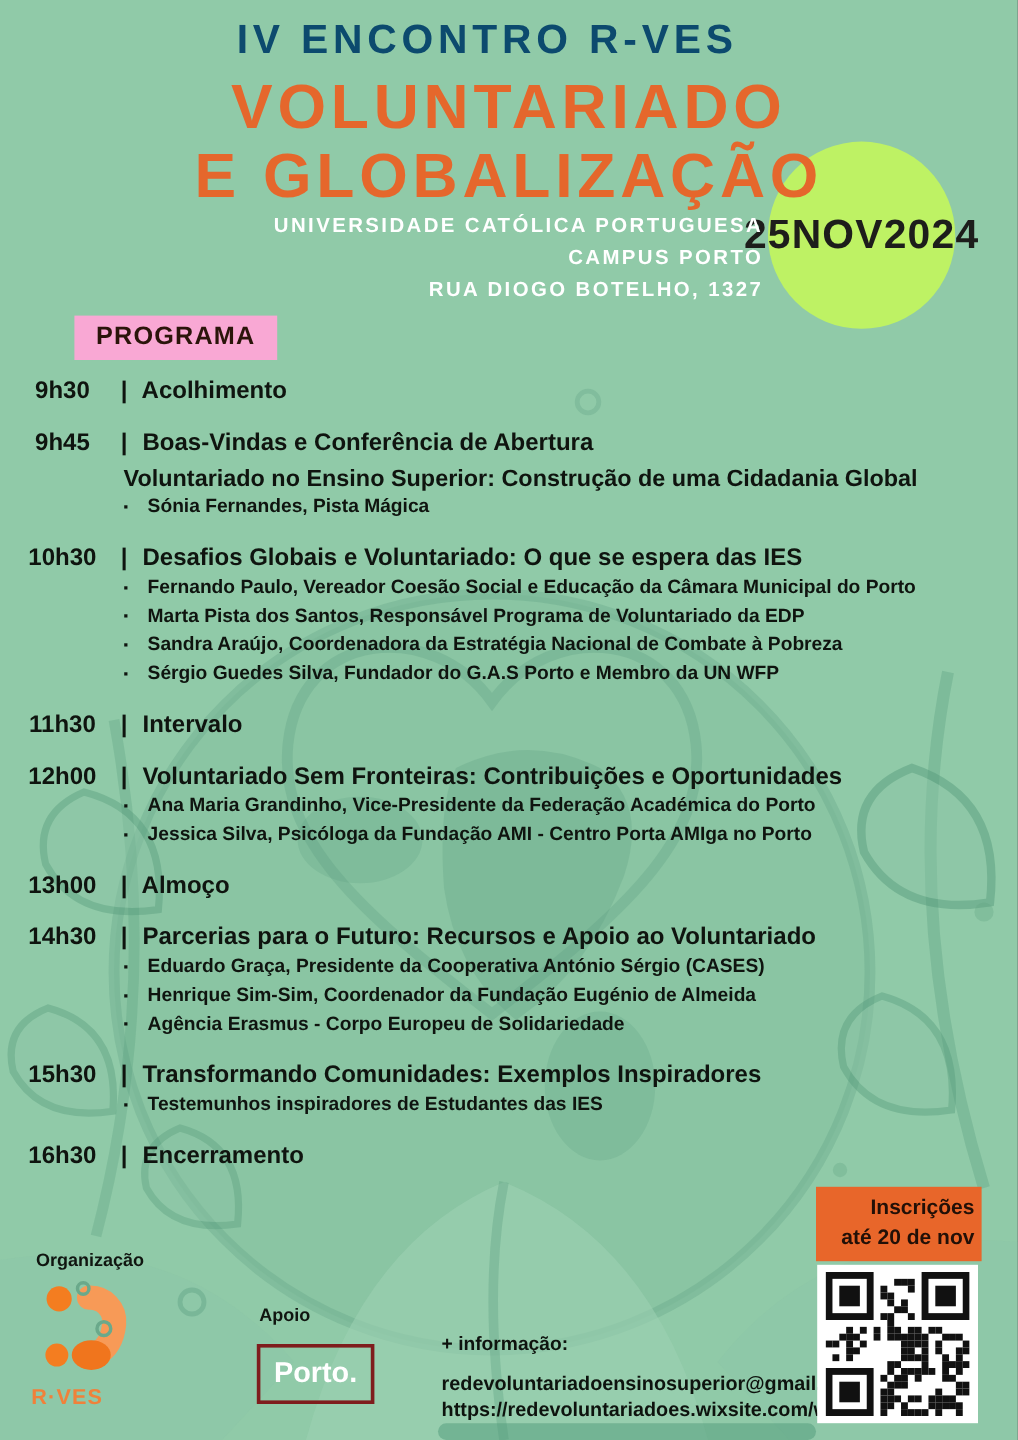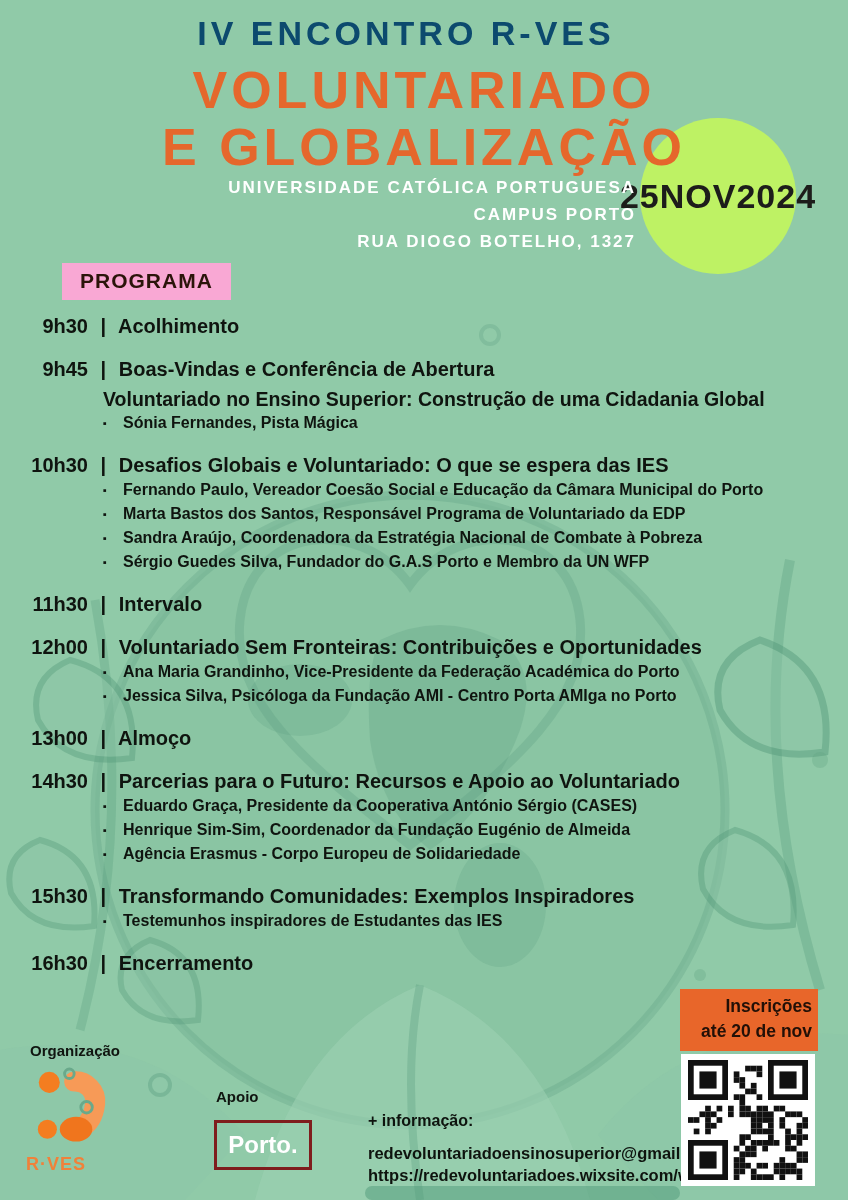--- a/index.html
+++ b/index.html
@@ -31,21 +31,21 @@
   }
   .program-box{
     position:absolute; left:62px; top:263px; z-index:3;
     background:#f9a8d4; color:#2b140a; padding:6px 18px 7px 18px;
     font-size:21px; font-weight:bold; letter-spacing:1px;
   }
   
   .schedule{position:absolute; left:16px; top:313px; right:8px; z-index:3; color:#0f140f;}
   .sched-item{margin-bottom:17px;}
   .time-row{font-size:20px; line-height:26px; font-weight:bold; white-space:nowrap;}
-  .time{display:inline-block; width:72px; text-align:right;}
+  .time{display:inline-block; width:72px; text-align:center;}
   .pipe{margin:0 7px;}
   .subtitle{margin-left:87px; margin-top:5px; font-size:19.5px; line-height:24px; font-weight:bold;}
   .speaker{margin-left:87px; font-size:16px; line-height:24px; font-weight:bold; white-space:nowrap;}
   .bullet{display:inline-block; width:12px; margin-right:8px; font-size:11px; vertical-align:1px;}
   
   .org-label{position:absolute; left:30px; top:1042px; z-index:3; font-size:15px; font-weight:bold; color:#101510;}
   .rves-logo{position:absolute; left:34px; top:1066px; z-index:3; width:86px; height:92px;}
   .rves-name{position:absolute; left:26px; top:1154px; z-index:3; font-size:18px; font-weight:bold; letter-spacing:1px; color:#f0813a;}
   .apoio-label{position:absolute; left:216px; top:1088px; z-index:3; font-size:15px; font-weight:bold; color:#101510;}
   .porto-box{
@@ -143,21 +143,21 @@
       </div>
 
     <div class="sched-item">
       <div class="time-row">
         <span class="time">10h30</span>
         <span class="pipe">|</span>
         <span class="stitle">Desafios Globais e Voluntariado: O que se espera das IES</span>
       </div>
 
     <div class="speaker"><span class="bullet">▪</span><span>Fernando Paulo, Vereador Coesão Social e Educação da Câmara Municipal do Porto</span></div>
-        <div class="speaker"><span class="bullet">▪</span><span>Marta Bastos dos Santos, Responsável Programa de Voluntariado da EDP</span></div>
+        <div class="speaker"><span class="bullet">▪</span><span>Marta Pista dos Santos, Responsável Programa de Voluntariado da EDP</span></div>
         <div class="speaker"><span class="bullet">▪</span><span>Sandra Araújo, Coordenadora da Estratégia Nacional de Combate à Pobreza</span></div>
         <div class="speaker"><span class="bullet">▪</span><span>Sérgio Guedes Silva, Fundador do G.A.S Porto e Membro da UN WFP</span></div>
       </div>
 
     <div class="sched-item">
       <div class="time-row">
         <span class="time">11h30</span>
         <span class="pipe">|</span>
         <span class="stitle">Intervalo</span>
       </div>

